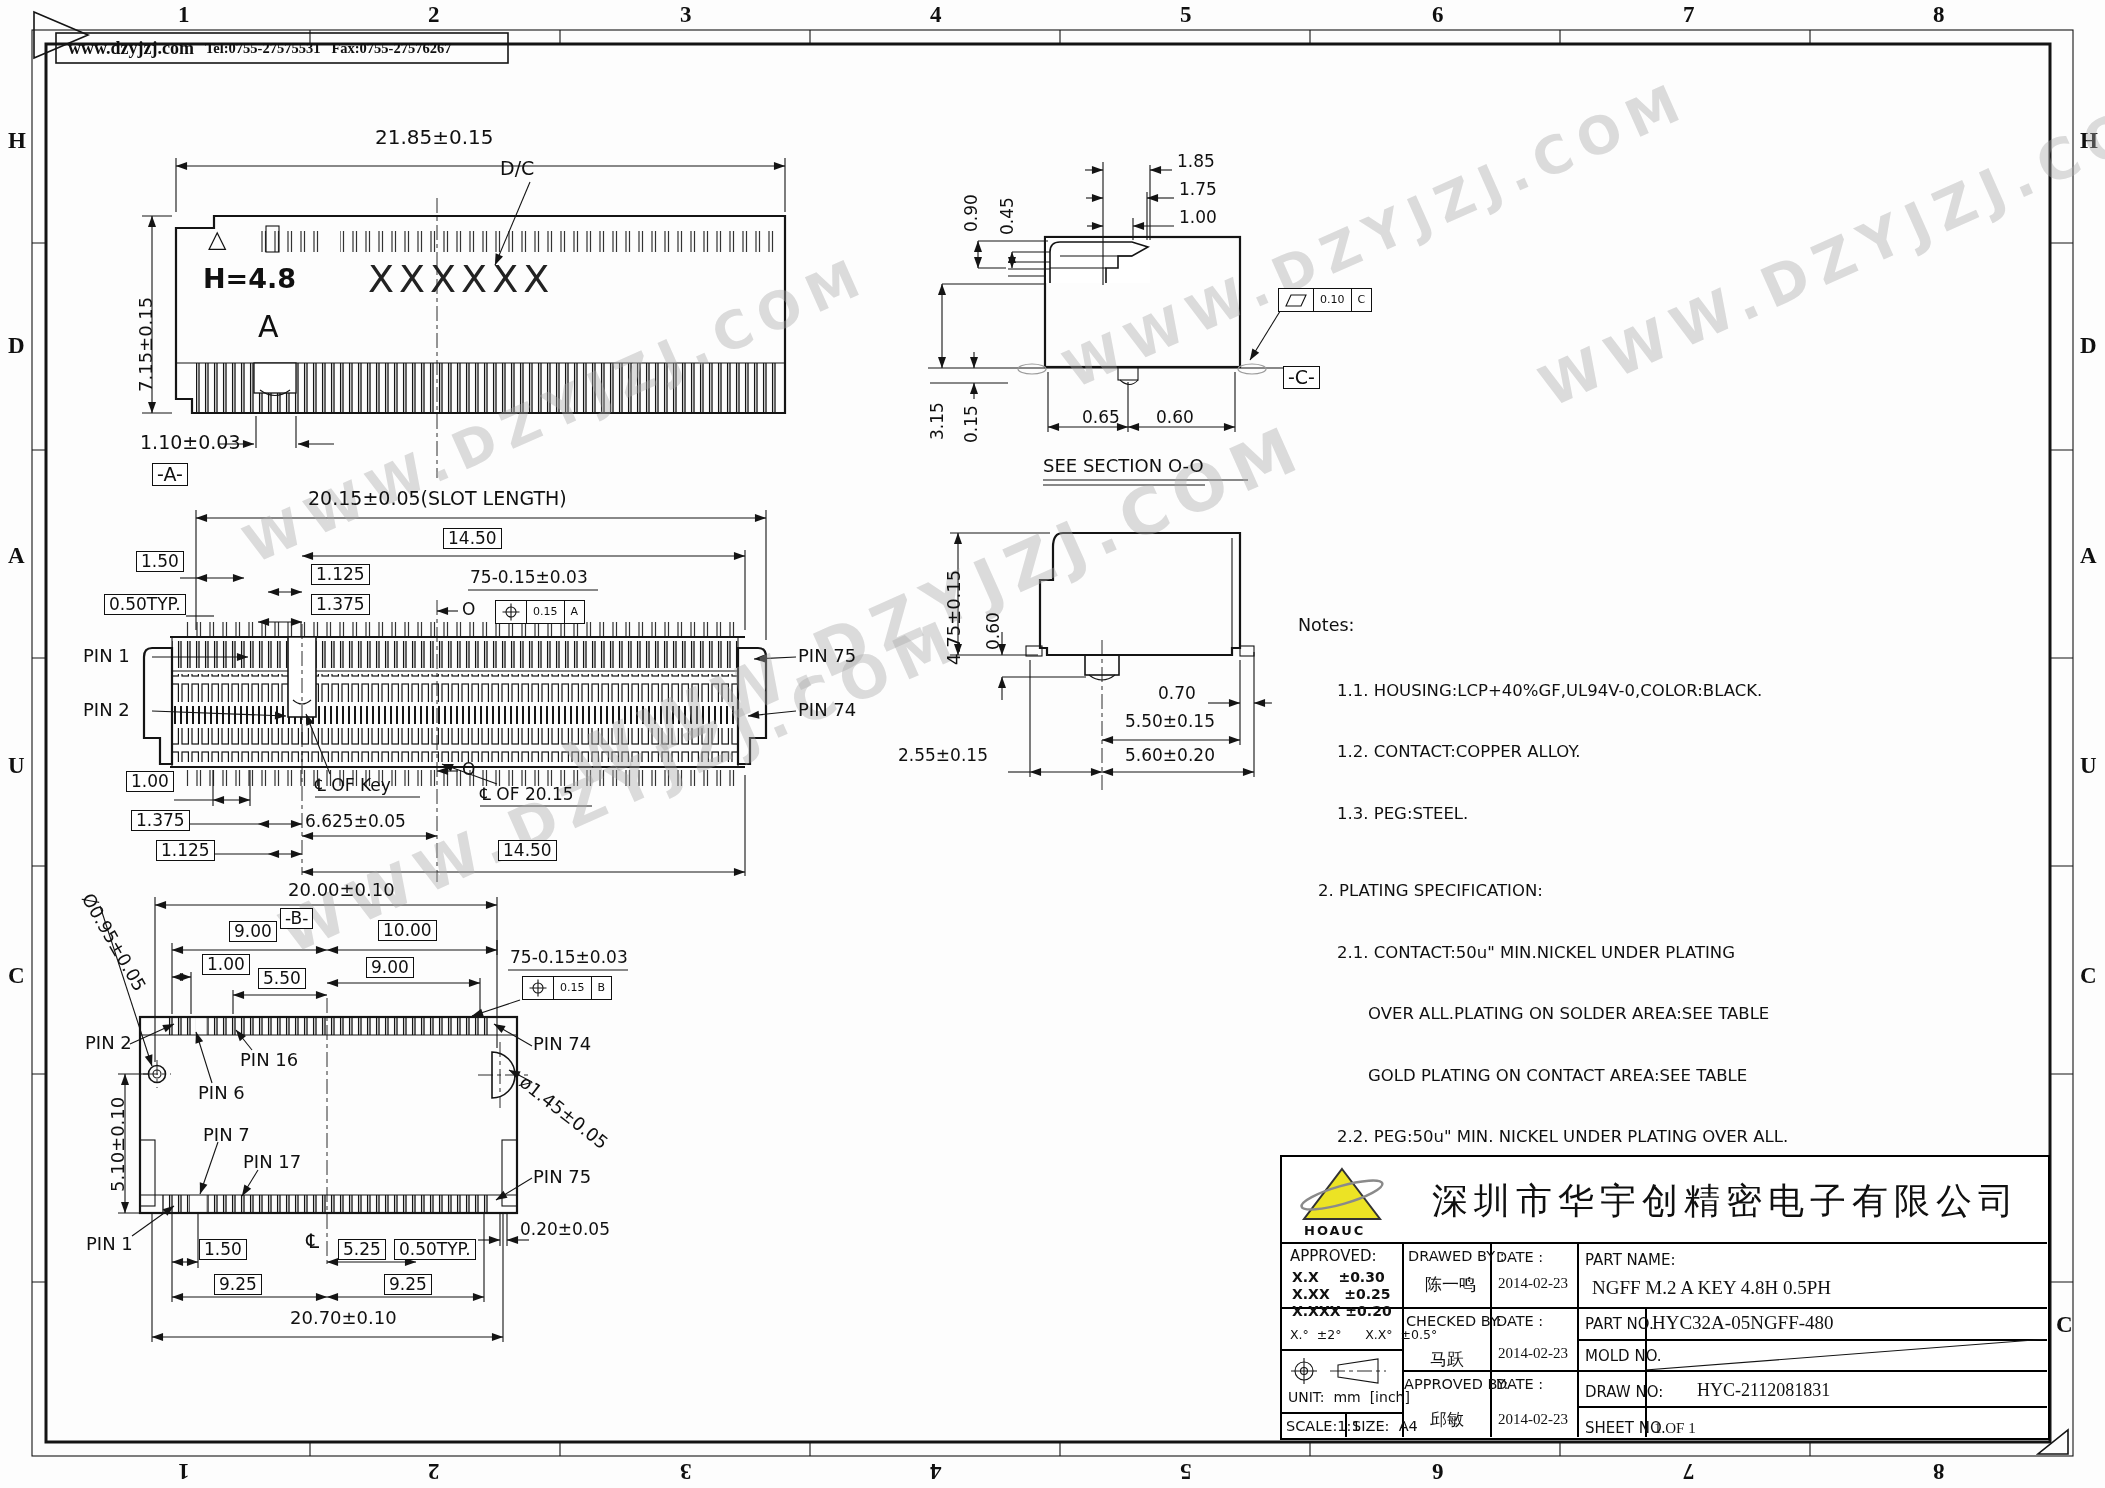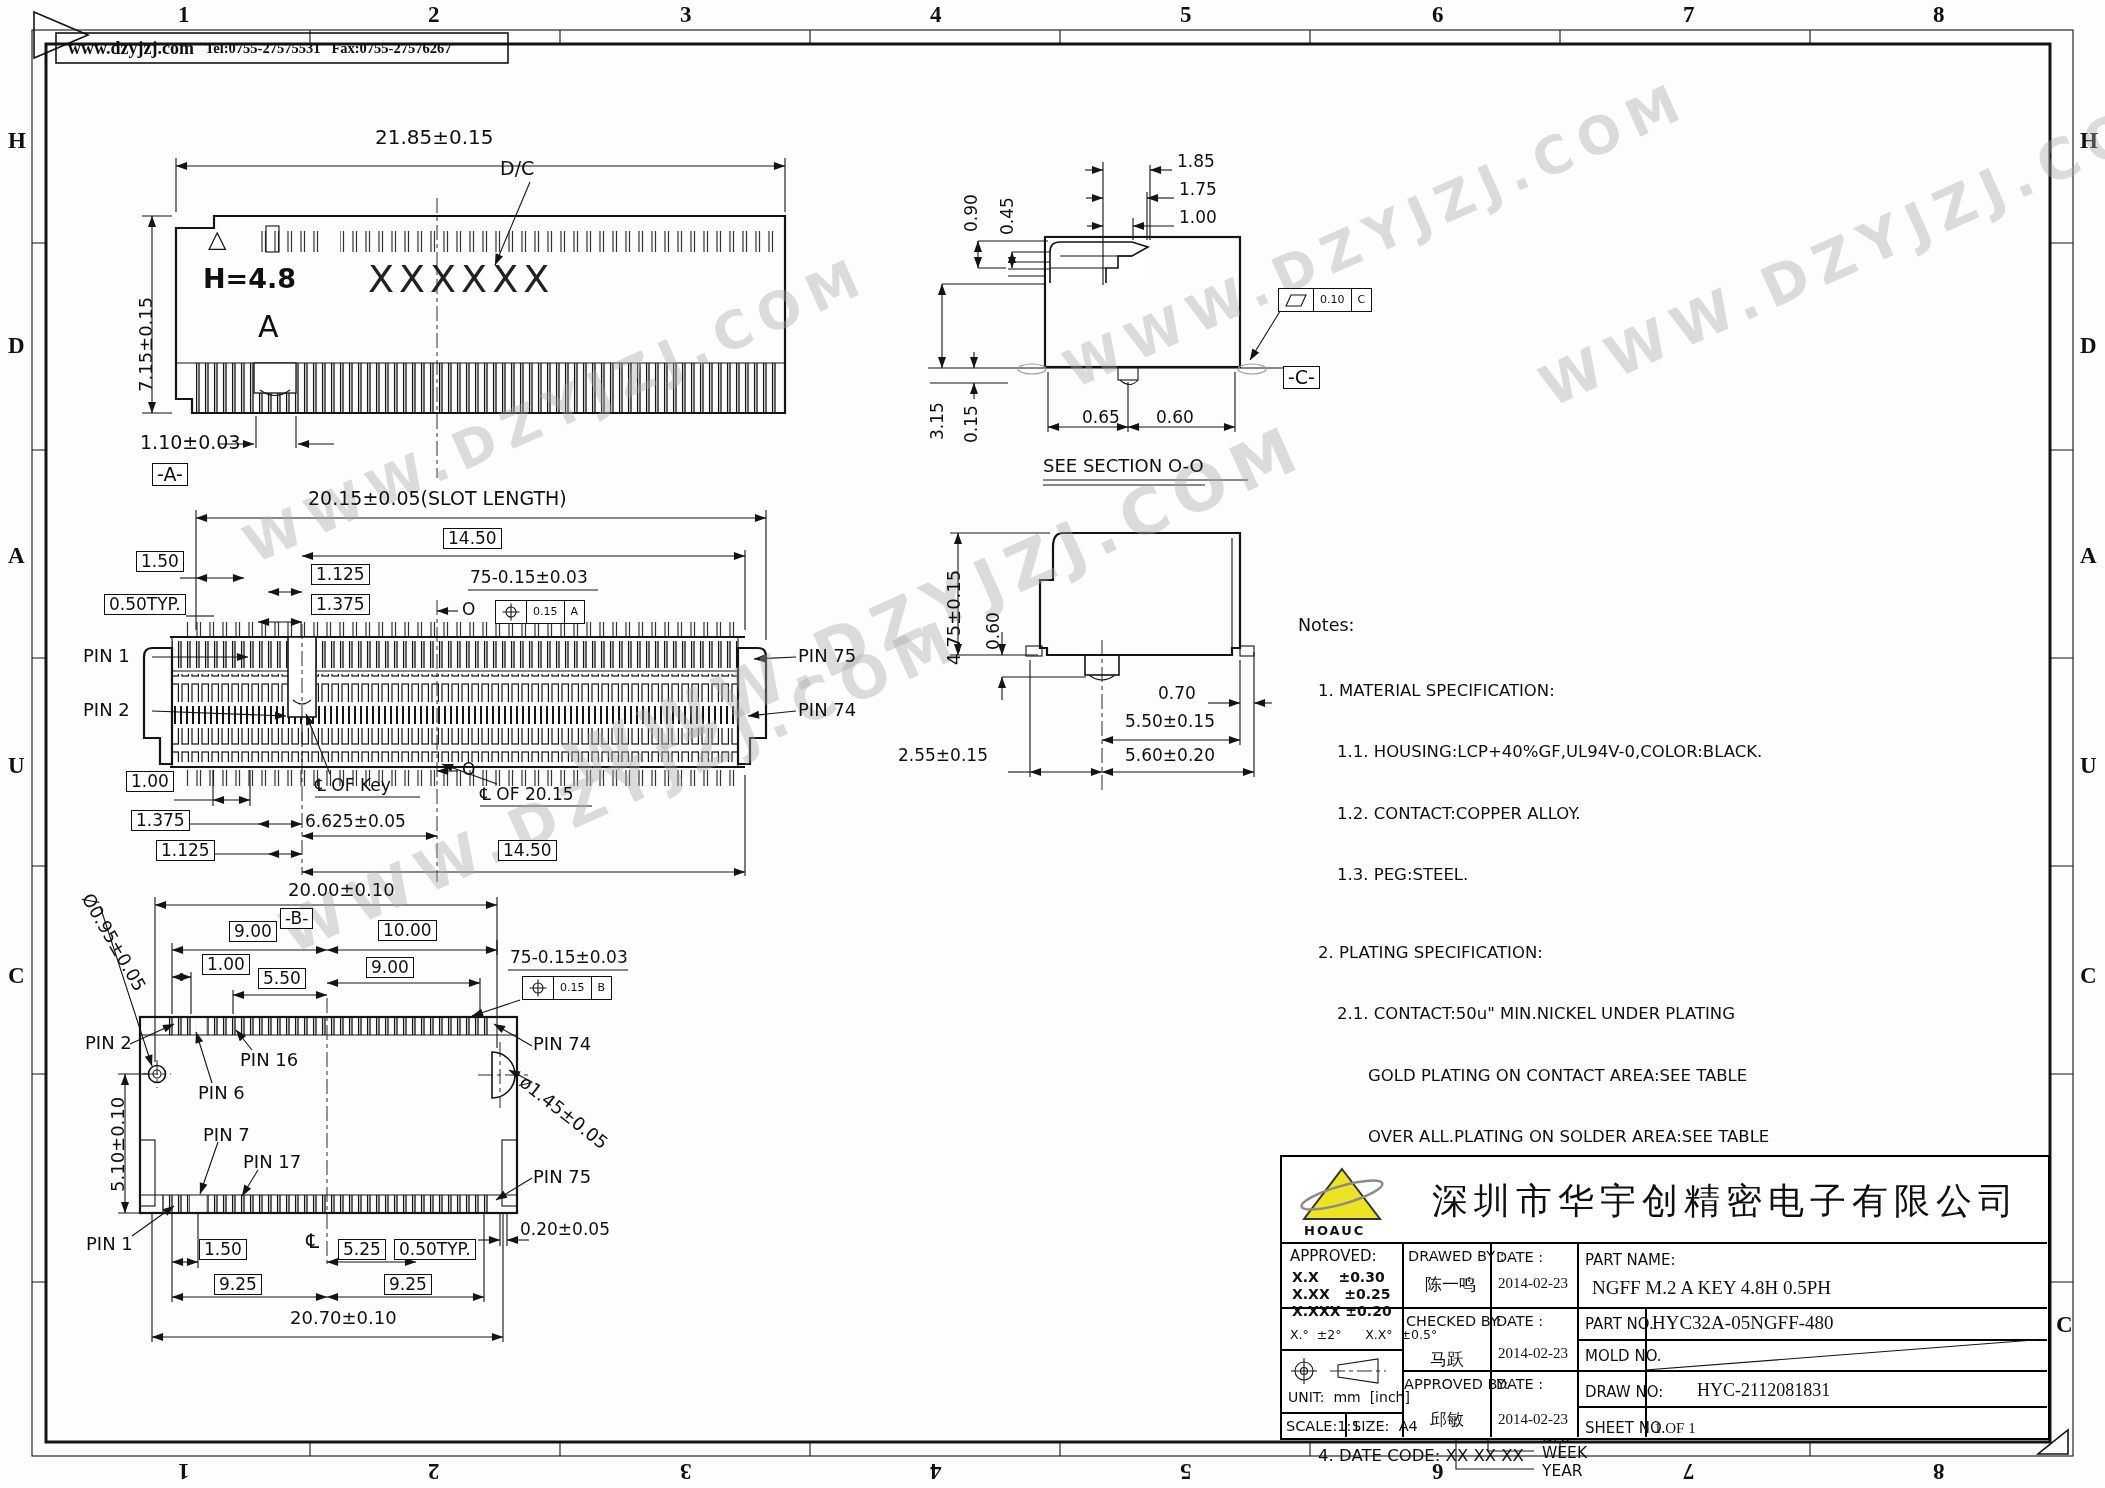--- a/index.html
+++ b/index.html
@@ -405,28 +405,27 @@
 
   <span class="lbl r90 fs18" style="left:944px;top:665px">4.75±0.15</span>
   <span class="lbl r90" style="left:984px;top:650px">0.60</span>
   <span class="lbl" style="left:1158px;top:684px">0.70</span>
   <span class="lbl" style="left:1125px;top:712px">5.50±0.15</span>
   <span class="lbl" style="left:1125px;top:746px">5.60±0.20</span>
   <span class="lbl" style="left:898px;top:746px">2.55±0.15</span>
 
   <div class="notes">
     <div class="t">Notes:</div>
-    <div class="n1">1. MATERIAL SPECIFICATION:</div>
     <div class="n2">1.1. HOUSING:LCP+40%GF,UL94V-0,COLOR:BLACK.</div>
     <div class="n2">1.2. CONTACT:COPPER ALLOY.</div>
     <div class="n2">1.3. PEG:STEEL.</div>
     <div class="n1 gap">2. PLATING SPECIFICATION:</div>
     <div class="n2">2.1. CONTACT:50u" MIN.NICKEL UNDER PLATING</div>
+    <div class="n3">OVER ALL.PLATING ON SOLDER AREA:SEE TABLE</div>
     <div class="n3">GOLD PLATING ON CONTACT AREA:SEE TABLE</div>
-    <div class="n3">OVER ALL.PLATING ON SOLDER AREA:SEE TABLE</div>
     <div class="n2">2.2. PEG:50u" MIN. NICKEL UNDER PLATING OVER ALL.</div>
     <div class="n3">80u" MIN. MATTE TIN PLATING ON SOLDER AREA.</div>
     <div class="n1 gap">3. HF COMPLIANT, RoHS COMPLIANT.</div>
     <div class="dcode gap">
       <div class="n1">4. DATE CODE: XX XX XX</div>
       <svg width="420" height="50" style="left:0;top:20px">
         <path d="M158,2 V44 H236 M190,2 V26 H236 M222,2 V10 H236" class="s1"></path>
       </svg>
       <span class="dlbl" style="left:244px;top:22px">DAY</span>
       <span class="dlbl" style="left:244px;top:38px">WEEK</span>

